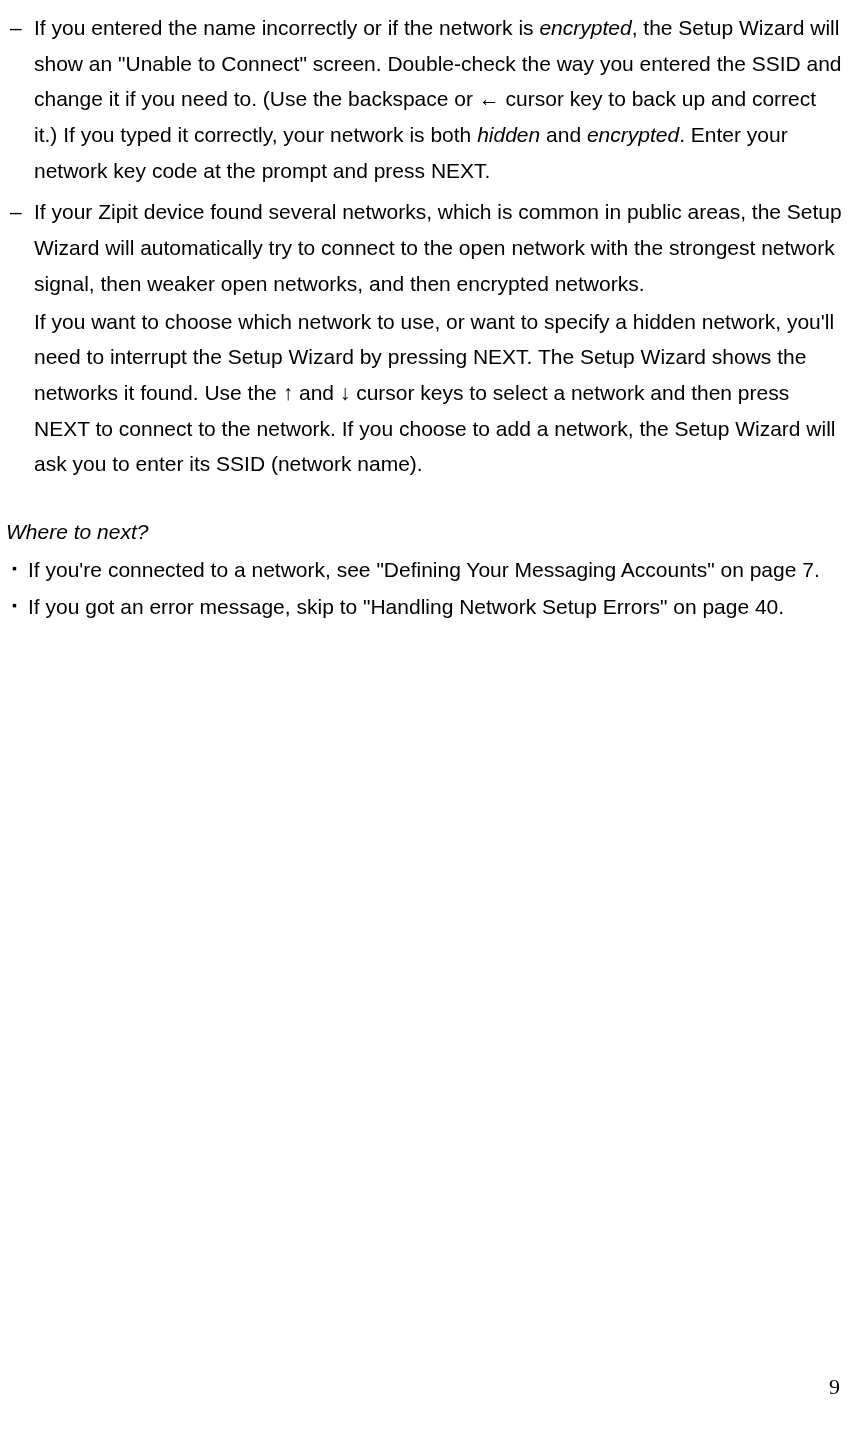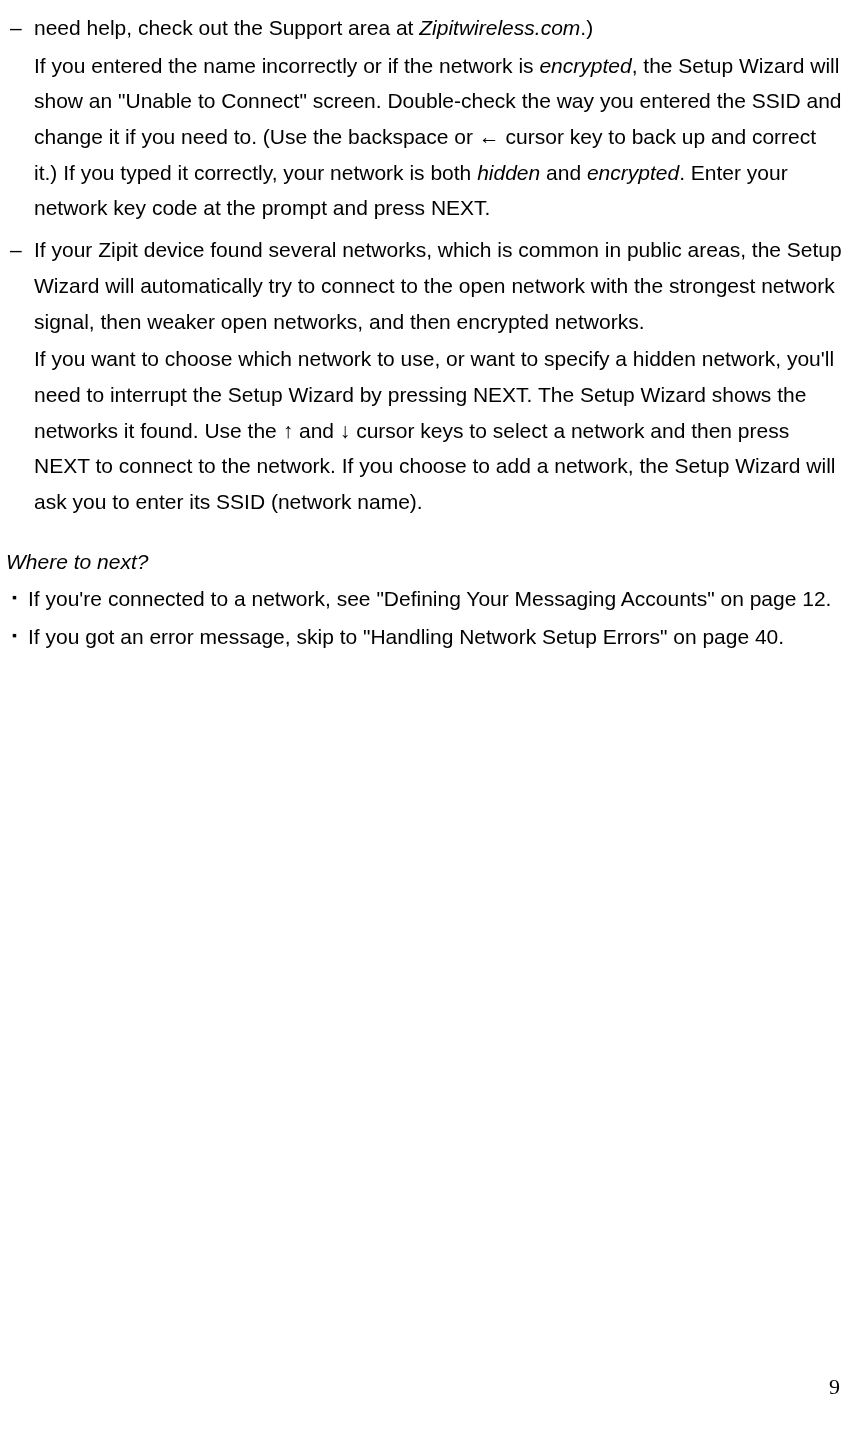--- a/index.html
+++ b/index.html
@@ -21,21 +21,21 @@
     .dash-item .marker {
       flex: 0 0 28px;
       text-align: left;
       padding-left: 4px;
     }
     .dash-item .body { flex: 1; }
     .para { margin-bottom: 2px; }
     .italic { font-style: italic; }
     .where {
       font-style: italic;
-      margin-top: 22px;
+      margin-top: 30px;
       margin-bottom: 2px;
       margin-left: 0;
     }
     .sq-item {
       display: flex;
       margin-left: 2px;
       margin-bottom: 2px;
     }
     .sq-item .marker {
       flex: 0 0 20px;
@@ -52,35 +52,34 @@
       font-size: 22px;
     }
   </style>
 </head>
 <body>
 
 <div id="content">
     <div class="dash-item">
       <div class="marker">–</div>
       <div class="body">
-        <div class="para"><span>need help, check out the Support area at </span><span class="italic">Zipitwireless.com</span><span>.)</span></div>
         <div class="para"><span>If you entered the name incorrectly or if the network is </span><span class="italic">encrypted</span><span>, the Setup Wizard will show an "Unable to Connect" screen. Double-check the way you entered the SSID and change it if you need to.   (Use the backspace or ← cursor key to back up and correct it.)   If you typed it correctly, your network is both </span><span class="italic">hidden</span><span> and </span><span class="italic">encrypted</span><span>.   Enter your network key code at the prompt and press NEXT.</span></div>
       </div>
     </div>
     <div class="dash-item">
       <div class="marker">–</div>
       <div class="body">
         <div class="para"><span>If your Zipit device found several networks, which is common in public areas, the Setup Wizard will automatically try to connect to the open network with the strongest network signal, then weaker open networks, and then encrypted networks.</span></div>
         <div class="para"><span>If you want to choose which network to use, or want to specify a hidden network, you'll need to interrupt the Setup Wizard by pressing NEXT.   The Setup Wizard shows the networks it found. Use the ↑ and ↓ cursor keys to select a network and then press NEXT to connect to the network.    If you choose to add a network, the Setup Wizard will ask you to enter its SSID (network name).</span></div>
       </div>
     </div>
     <div class="where">Where to next?</div>
     <div class="sq-item">
       <div class="marker">▪</div>
-      <div class="body">If you're connected to a network, see "Defining Your Messaging Accounts" on page 12.</div>
+      <div class="body">If you're connected to a network, see "Defining Your Messaging Accounts" on page 7.</div>
     </div>
     <div class="sq-item">
       <div class="marker">▪</div>
       <div class="body">If you got an error message, skip to "Handling Network Setup Errors" on page 40.</div>
     </div>
   </div>
 
 <div class="pagenum">9</div>
 
 </body></html>

